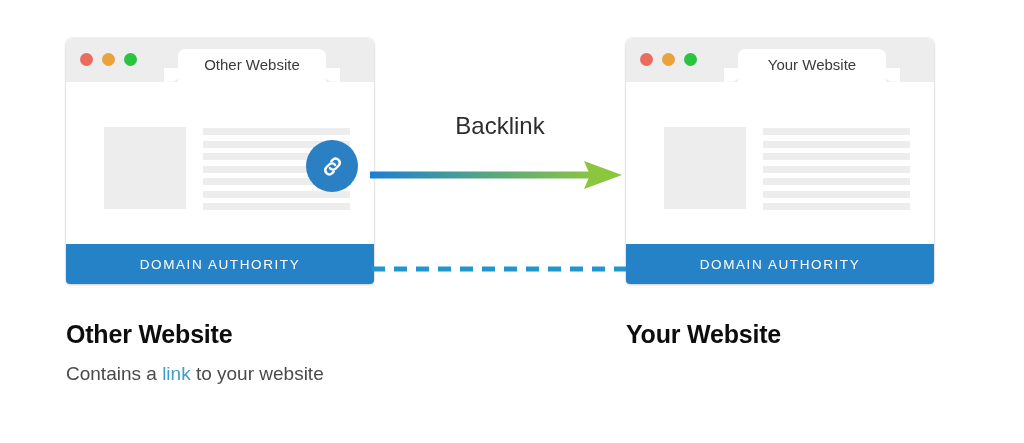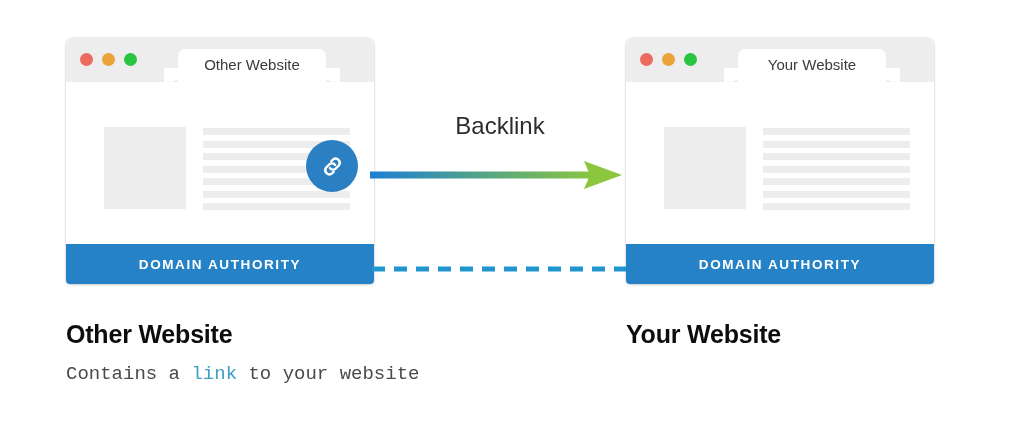--- a/index.html
+++ b/index.html
@@ -150,21 +150,21 @@
     background: #2682C6;
     border-radius: 0 0 4px 4px;
     display: flex;
     align-items: center;
     justify-content: center;
   }
   .da-text {
     color: #ffffff;
     font-size: 13.5px;
     letter-spacing: 1.6px;
-    font-weight: 700;
+    font-weight: 400;
     font-family: "Liberation Sans", "DejaVu Sans", sans-serif;
   }
 
   
   .backlink-label {
     position: absolute;
     left: 374px;
     top: 112px;
     width: 252px;
     text-align: center;
@@ -199,21 +199,21 @@
     font-weight: bold;
     color: #0d0d0d;
     margin: 0 0 14px 0;
     font-family: "Liberation Sans", "DejaVu Sans", sans-serif;
     letter-spacing: -0.2px;
   }
   .caption-sub {
     font-size: 19px;
     color: #4a4a4a;
     margin: 0;
-    font-family: Liberation Mono, monospace;
+    font-family: Liberation Sans, sans-serif;
     white-space: nowrap;
   }
   .hl-link     { color: #3E9FC4; }
   .hl-backlink { color: #3CB54A; }
 </style>
 </head>
 <body>
 
 <div class="stage">
 

